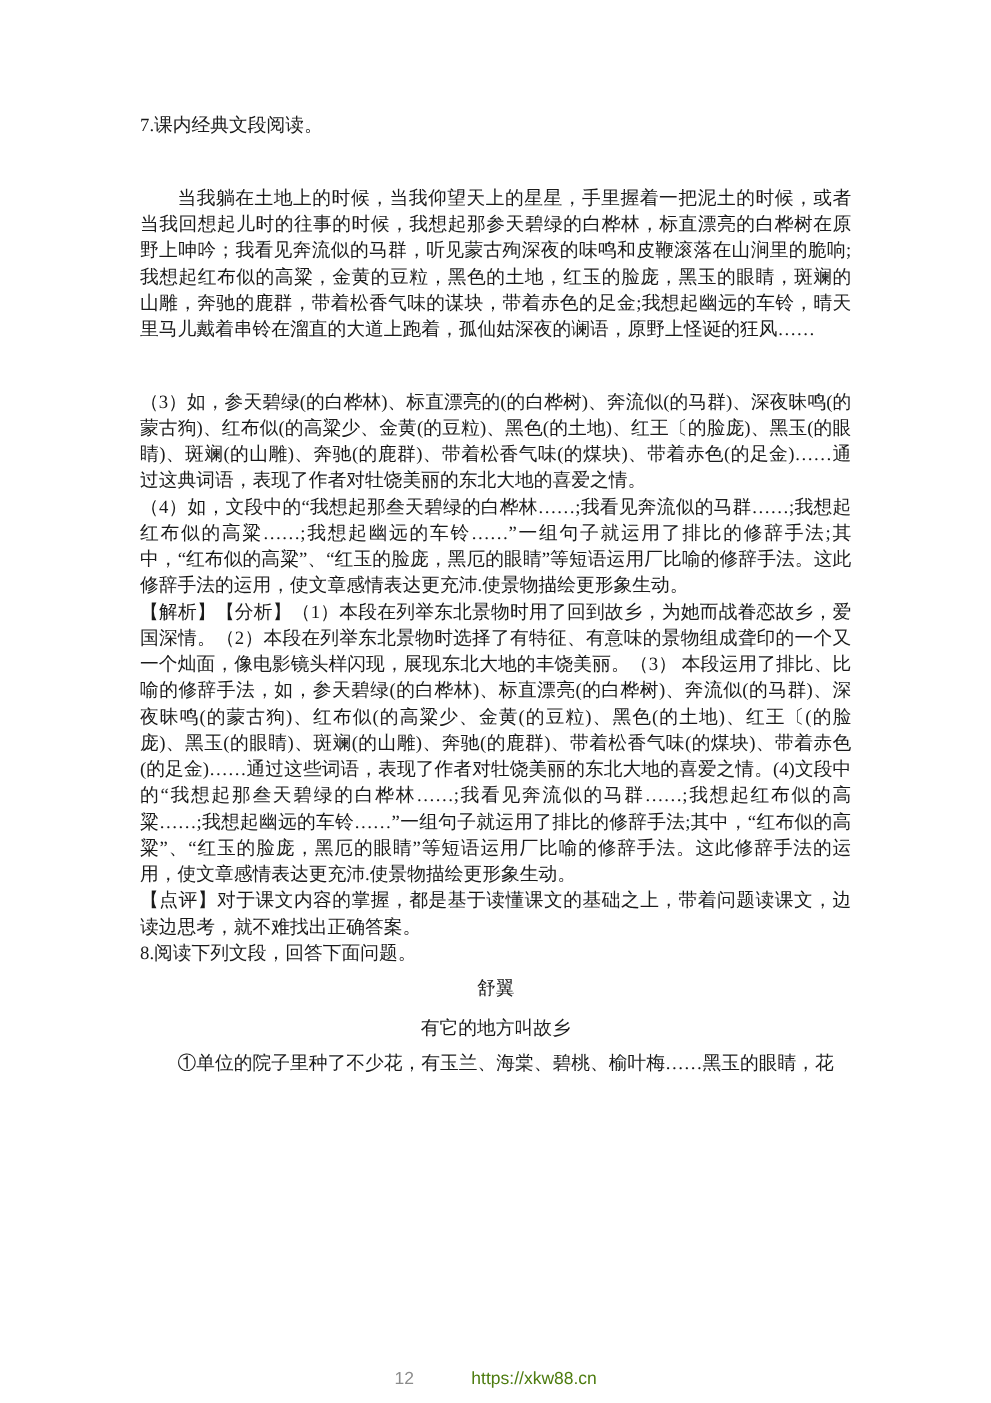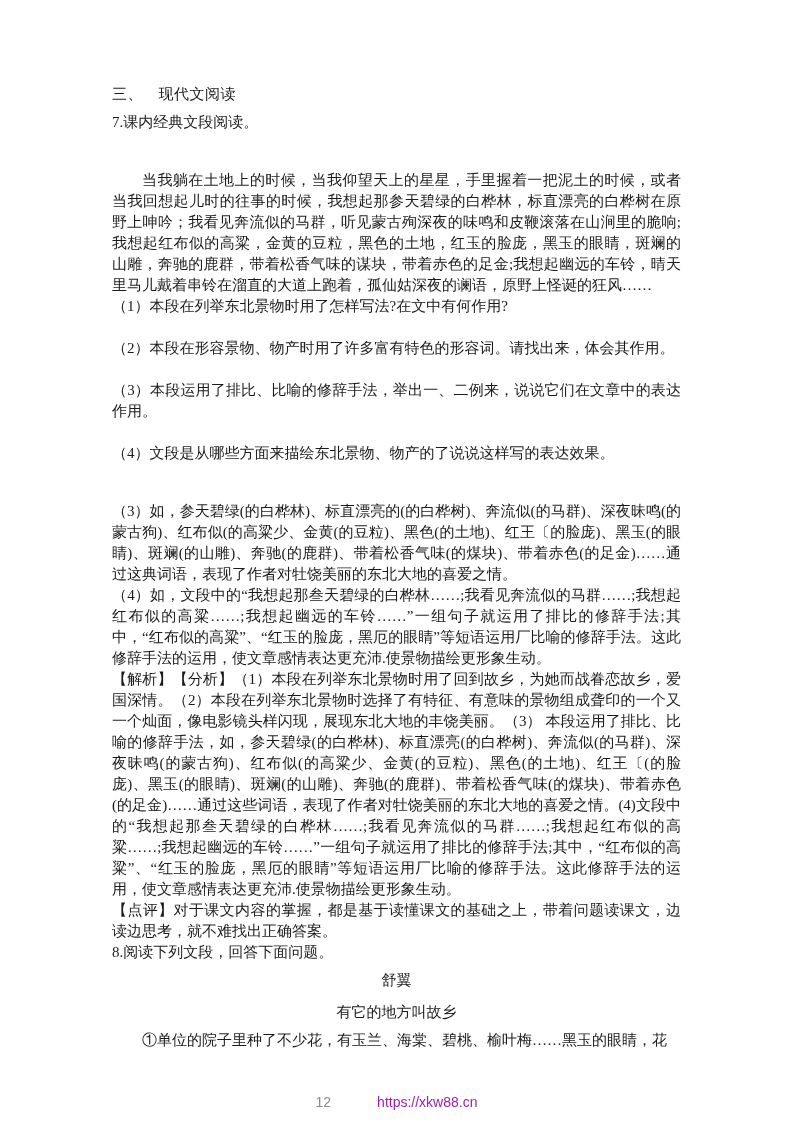--- a/index.html
+++ b/index.html
@@ -33,41 +33,34 @@
   .footer {
     position: absolute;
     left: 0;
     bottom: 12px;
     width: 100%;
     text-align: center;
     font-size: 14px;
     color: #8c8c8c;
     font-family: "Liberation Sans", "DejaVu Sans", sans-serif;
   }
-  .footer a { color: #a21caf; text-decoration: none; cursor: pointer; margin-left: 24px; }
+  .footer a { color: #4d7c0f; text-decoration: none; cursor: pointer; margin-left: 24px; }
   .footer .page-num { margin-right: 22px; }
 </style>
 </head>
 <body>
 
 <div class="page">
   <div class="content">
 
-    <p class="heading">三、　现代文阅读</p>
 
     <p class="sp-small">7.课内经典文段阅读。</p>
 
     <p class="sp-line indent">当我躺在土地上的时候，当我仰望天上的星星，手里握着一把泥土的时候，或者当我回想起儿时的往事的时候，我想起那参天碧绿的白桦林，标直漂亮的白桦树在原野上呻吟；我看见奔流似的马群，听见蒙古殉深夜的味鸣和皮鞭滚落在山涧里的脆响;我想起红布似的高粱，金黄的豆粒，黑色的土地，红玉的脸庞，黑玉的眼睛，斑斓的山雕，奔驰的鹿群，带着松香气味的谋块，带着赤色的足金;我想起幽远的车铃，晴天里马儿戴着串铃在溜直的大道上跑着，孤仙姑深夜的谰语，原野上怪诞的狂风……</p>
 
-    <div class="questions">
-      <p>（1）本段在列举东北景物时用了怎样写法?在文中有何作用?</p>
-      <p>（2）本段在形容景物、物产时用了许多富有特色的形容词。请找出来，体会其作用。</p>
-      <p>（3）本段运用了排比、比喻的修辞手法，举出一、二例来，说说它们在文章中的表达作用。</p>
-      <p>（4）文段是从哪些方面来描绘东北景物、物产的了说说这样写的表达效果。</p>
-    </div>
 
     <div class="answers sp-line">
       <p>（3）如，参天碧绿(的白桦林)、标直漂亮的(的白桦树)、奔流似(的马群)、深夜昧鸣(的蒙古狗)、红布似(的高粱少、金黄(的豆粒)、黑色(的土地)、红王〔的脸庞)、黑玉(的眼睛)、斑斓(的山雕)、奔驰(的鹿群)、带着松香气味(的煤块)、带着赤色(的足金)……通过这典词语，表现了作者对牡饶美丽的东北大地的喜爱之情。</p>
       <p>（4）如，文段中的“我想起那叁天碧绿的白桦林……;我看见奔流似的马群……;我想起红布似的高粱……;我想起幽远的车铃……”一组句子就运用了排比的修辞手法;其中，“红布似的高粱”、“红玉的脸庞，黑厄的眼睛”等短语运用厂比喻的修辞手法。这此修辞手法的运用，使文章感情表达更充沛.使景物描绘更形象生动。</p>
     </div>
 
     <p>【解析】【分析】（1）本段在列举东北景物时用了回到故乡，为她而战眷恋故乡，爱国深情。（2）本段在列举东北景物时选择了有特征、有意味的景物组成聋印的一个又一个灿面，像电影镜头样闪现，展现东北大地的丰饶美丽。（3） 本段运用了排比、比喻的修辞手法，如，参天碧绿(的白桦林)、标直漂亮(的白桦树)、奔流似(的马群)、深夜昧鸣(的蒙古狗)、红布似(的高粱少、金黄(的豆粒)、黑色(的土地)、红王〔(的脸庞)、黑玉(的眼睛)、斑斓(的山雕)、奔驰(的鹿群)、带着松香气味(的煤块)、带着赤色(的足金)……通过这些词语，表现了作者对牡饶美丽的东北大地的喜爱之情。(4)文段中的“我想起那叁天碧绿的白桦林……;我看见奔流似的马群……;我想起红布似的高粱……;我想起幽远的车铃……”一组句子就运用了排比的修辞手法;其中，“红布似的高粱”、“红玉的脸庞，黑厄的眼睛”等短语运用厂比喻的修辞手法。这此修辞手法的运用，使文章感情表达更充沛.使景物描绘更形象生动。</p>
 
     <p>【点评】对于课文内容的掌握，都是基于读懂课文的基础之上，带着问题读课文，边读边思考，就不难找出正确答案。</p>
 

